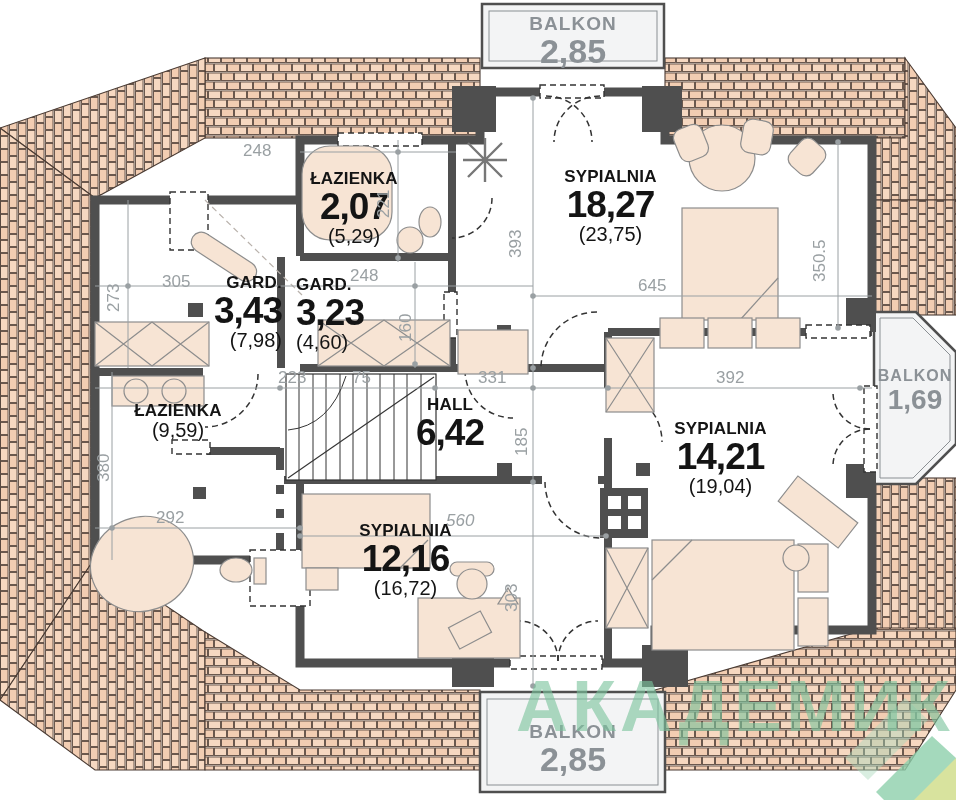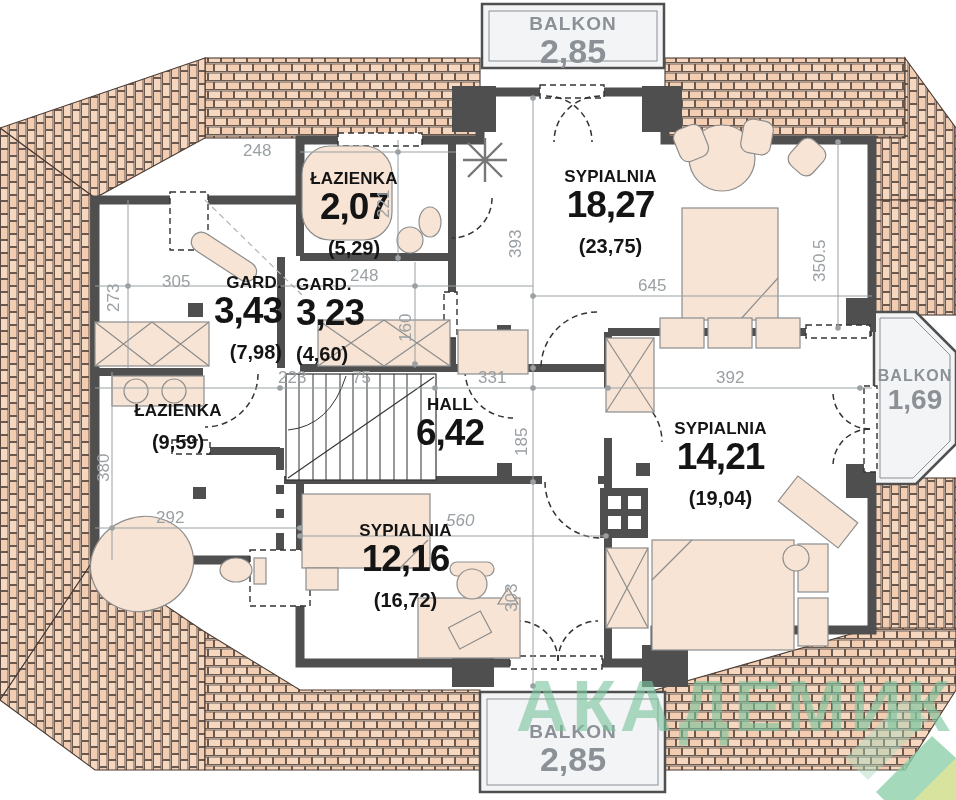--- a/index.html
+++ b/index.html
@@ -3,21 +3,21 @@
 <meta charset="utf-8">
 <style>
   html,body{margin:0;padding:0;background:#ffffff;}
   #plan{position:relative;width:956px;height:800px;background:#ffffff;overflow:hidden;
         font-family:"Liberation Sans", sans-serif;}
   #plan svg{position:absolute;left:0;top:0;}
   .lbl{position:absolute;pointer-events:none;}
   .room{color:#141414;text-align:center;line-height:1.04;}
   .room .n{font-size:17px;font-weight:700;letter-spacing:0.2px;}
   .room .a{font-size:37px;font-weight:800;letter-spacing:-1px;}
-  .room .g{font-size:20px;font-weight:700;margin-top:12px;}
+  .room .g{font-size:20px;font-weight:400;}
   .room.right{text-align:right;}
   .room.left{text-align:left;}
   .balk{color:#8b9196;text-align:center;line-height:1.05;font-weight:700;}
   .balk .n{font-size:19px;letter-spacing:1px;}
   .balk .a{font-size:34px;}
   .balk.small .n{font-size:16px;}
   .balk.small .a{font-size:28px;}
   .dim{color:#9aa0a3;font-size:17px;white-space:nowrap;}
   .dim.v{transform:rotate(-90deg);transform-origin:left top;}
   .wm{color:rgba(122,196,157,0.62);font-weight:700;letter-spacing:4px;line-height:1;}

